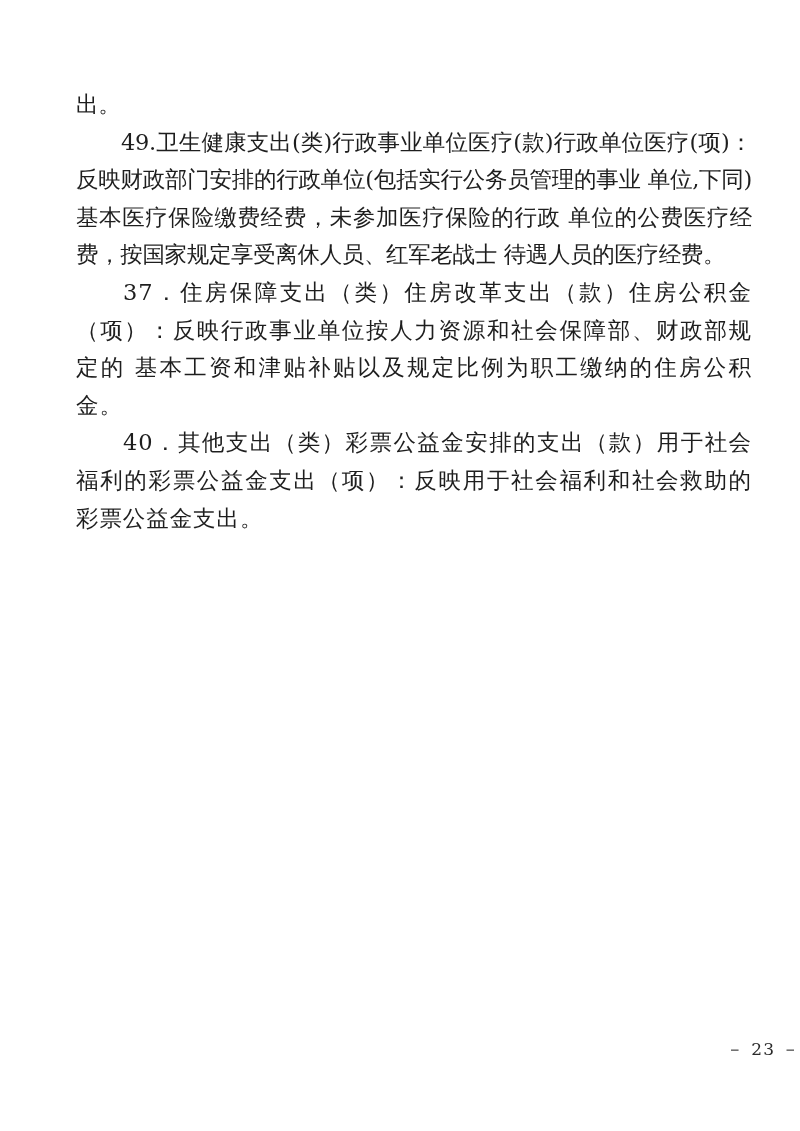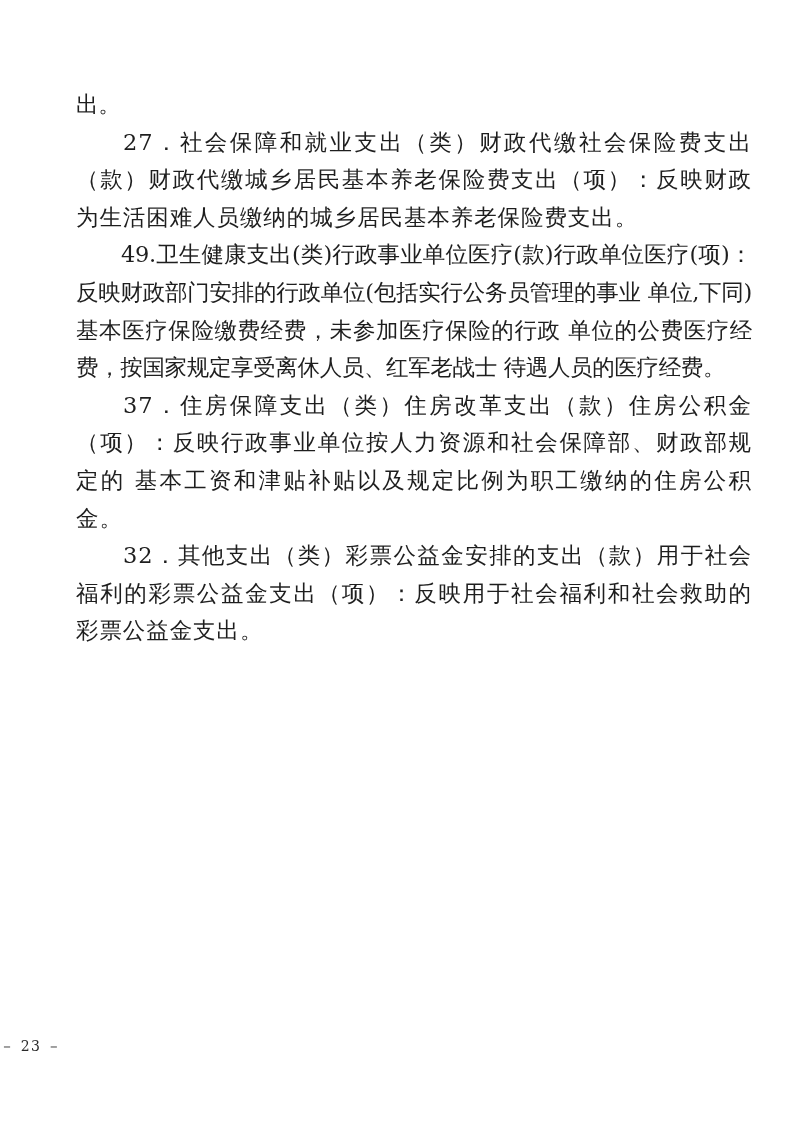--- a/index.html
+++ b/index.html
@@ -51,43 +51,42 @@
   }
   
   .para.noindent {
     text-indent: 0;
   }
   .footer {
     position: absolute;
     left: 0;
     right: 0;
     top: 1038px;
-    text-align: left;
-    font-size: 14px;
+    text-align: right;
+    font-size: 17px;
     letter-spacing: 1.2px;
     color: #2a2a2a;
     font-family: "DejaVu Serif", "Liberation Serif", serif;
   }
 </style>
 </head>
 <body>
 
 <div class="page">
 
   <div class="text-body">
 
     <p class="para tight noindent">出。</p>
 
-    <p class="para loose">27．社会保障和就业支出（类）财政代缴社会保险费支出（款）财政代缴城乡居民基本养老保险费支出（项）：反映财政为生活困难人员缴纳的城乡居民基本养老保险费支出。</p>
 
     <p class="para tight">49.卫生健康支出(类)行政事业单位医疗(款)行政单位医疗(项)：反映财政部门安排的行政单位(包括实行公务员管理的事业 单位,下同)基本医疗保险缴费经费，未参加医疗保险的行政 单位的公费医疗经费，按国家规定享受离休人员、红军老战士 待遇人员的医疗经费。</p>
 
 
 
     <p class="para loose">37．住房保障支出（类）住房改革支出（款）住房公积金（项）：反映行政事业单位按人力资源和社会保障部、财政部规定的 基本工资和津贴补贴以及规定比例为职工缴纳的住房公积金。</p>
 
-    <p class="para loose">32．其他支出（类）彩票公益金安排的支出（款）用于社会福利的彩票公益金支出（项）：反映用于社会福利和社会救助的彩票公益金支出。</p>
+    <p class="para loose">40．其他支出（类）彩票公益金安排的支出（款）用于社会福利的彩票公益金支出（项）：反映用于社会福利和社会救助的彩票公益金支出。</p>
 
   </div>
 
   <div class="footer">－ 23 －</div>
 
 </div>
 
 </body></html>

